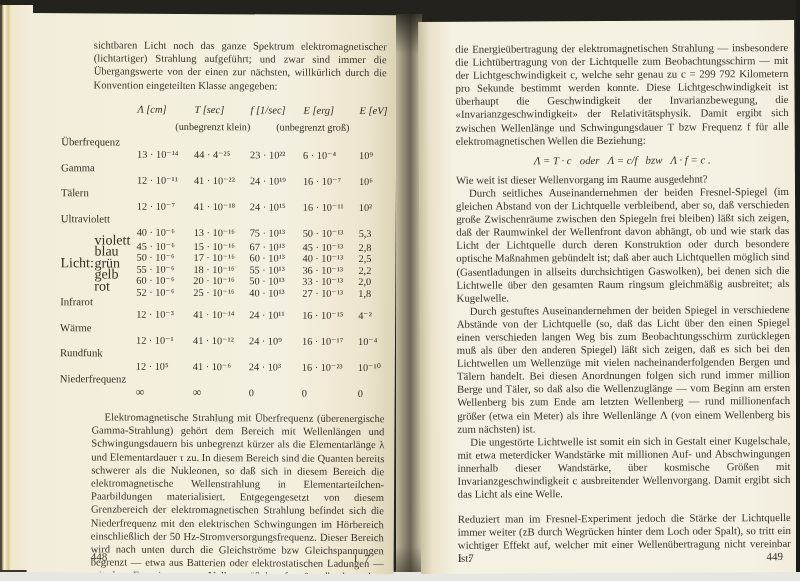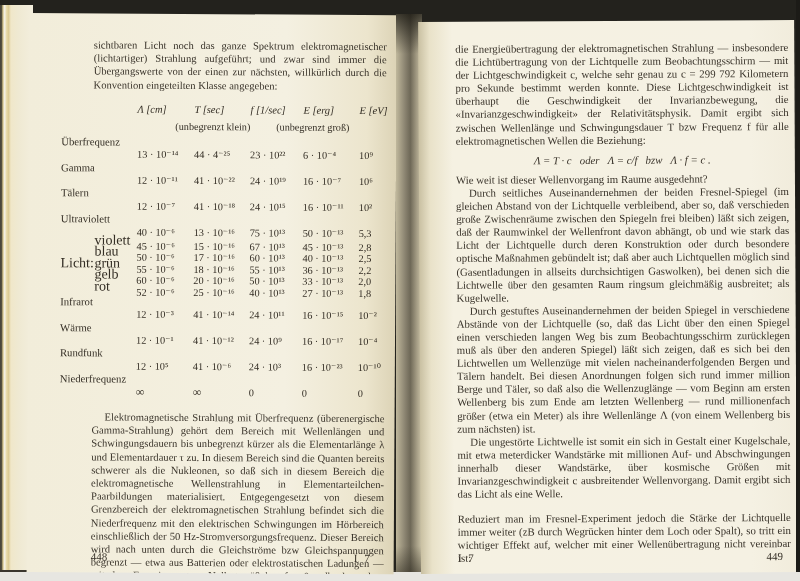--- a/index.html
+++ b/index.html
@@ -207,21 +207,21 @@
 
         <div class="trow tlabel">
             <span class="lab">Infrarot</span>
           </div>
         <div class="trow tvals">
           <span class="lab"></span>
           <span class="v">12 · 10⁻³</span>
           <span class="v">41 · 10⁻¹⁴</span>
           <span class="v">24 · 10¹¹</span>
           <span class="v">16 · 10⁻¹⁵</span>
-          <span class="v">10⁻²</span>
+          <span class="v">4⁻²</span>
         </div>
 
         <div class="trow tlabel">
             <span class="lab">Wärme</span>
           </div>
         <div class="trow tvals">
           <span class="lab"></span>
           <span class="v">12 · 10⁻¹</span>
           <span class="v">41 · 10⁻¹²</span>
           <span class="v">24 · 10⁹</span>

